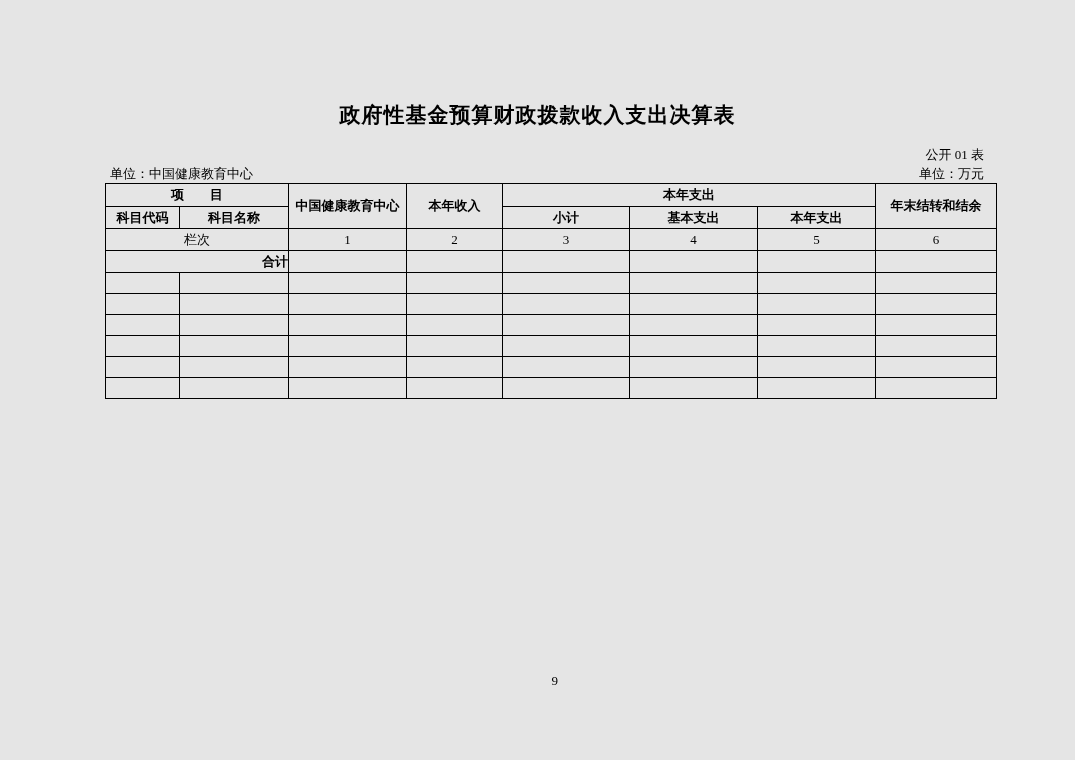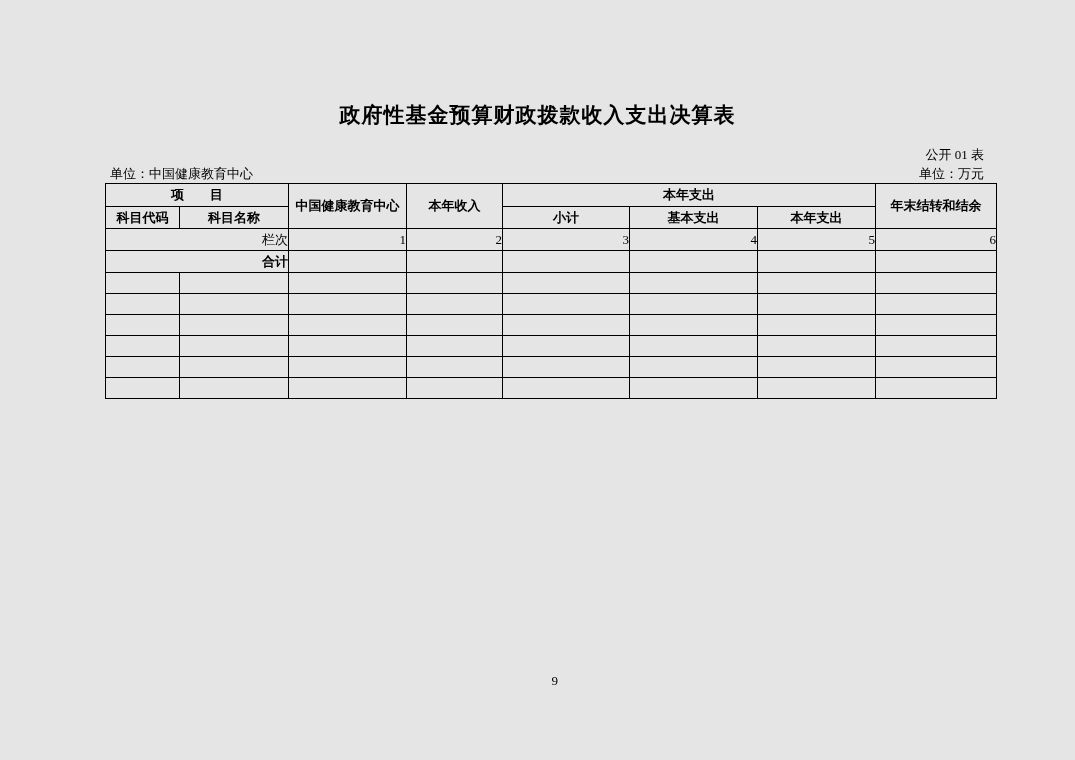--- a/index.html
+++ b/index.html
@@ -54,21 +54,21 @@
     border: 1px solid #000000;
     text-align: center;
     vertical-align: middle;
     font-size: 13px;
     overflow: hidden;
     white-space: nowrap;
   }
   td.hdr { font-weight: bold; font-size: 13px; }
   tr.r-h1 td { height: 23px; }
   tr.r-h2 td { height: 22px; }
-  tr.r-lane td { height: 22px; text-align: right; }
+  tr.r-lane td { height: 22px; }
   tr.r-total td { height: 22px; text-align: right; }
   tr.r-empty td { height: 21px; }
   td.total-cell { font-weight: bold; }
   .note {
     position: absolute;
     top: 403px;
     left: 88px;
     font-size: 13px;
   }
   .page-number {

